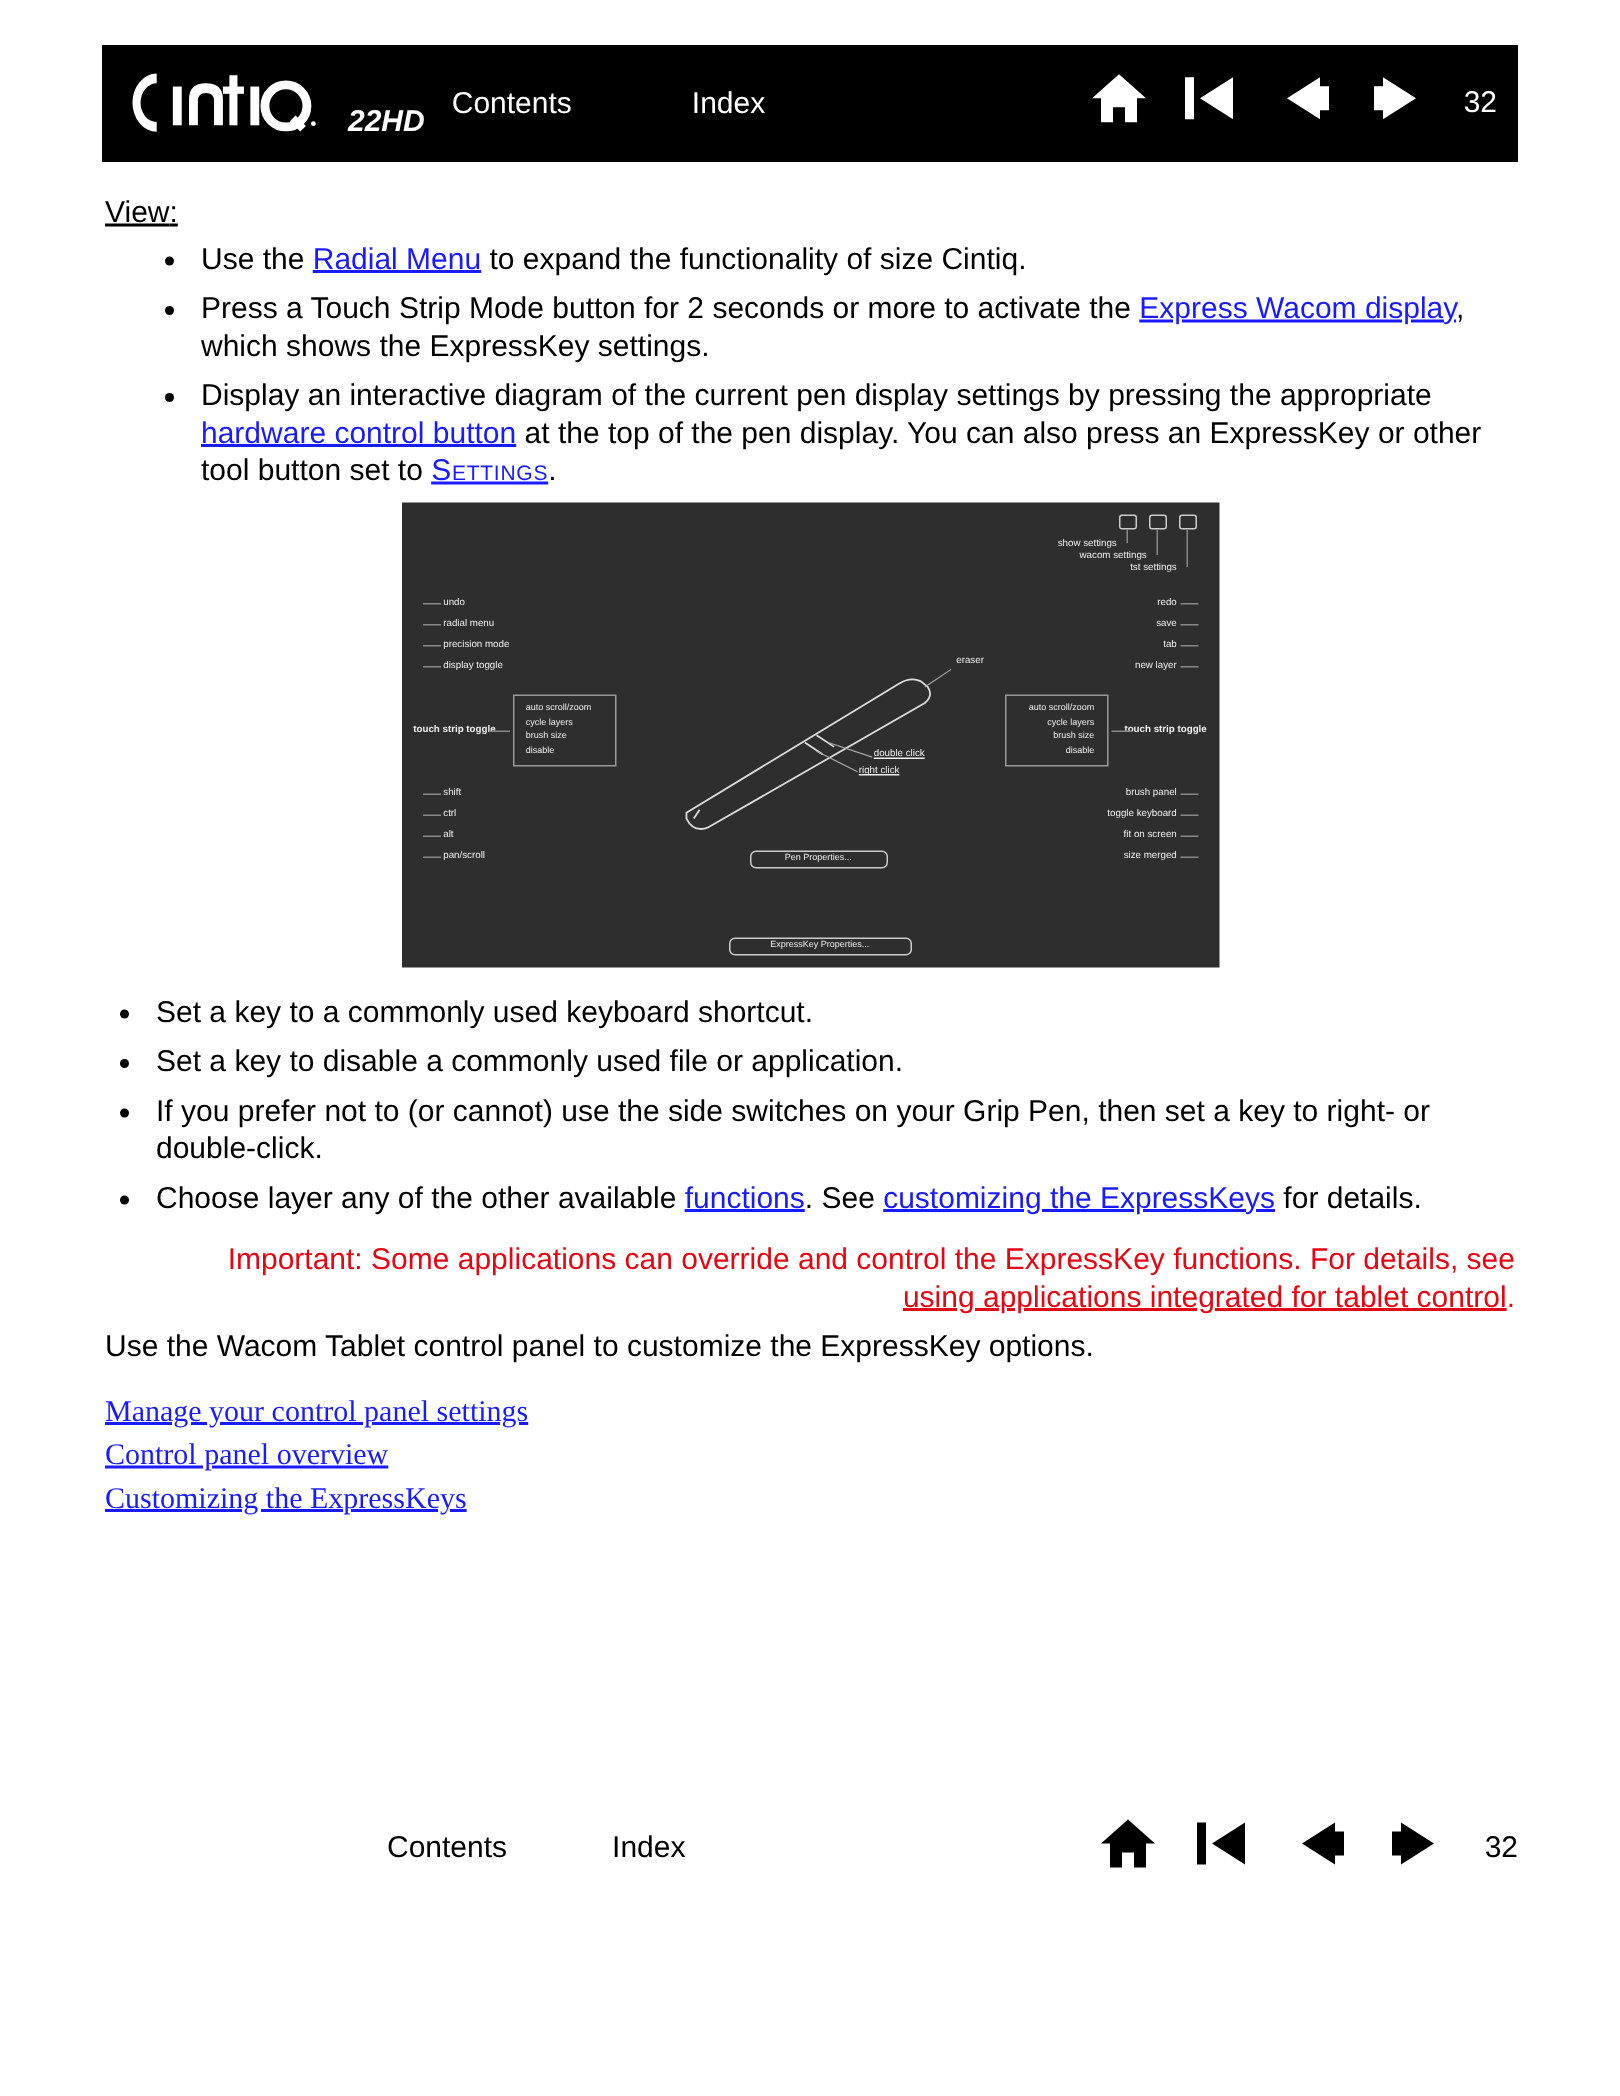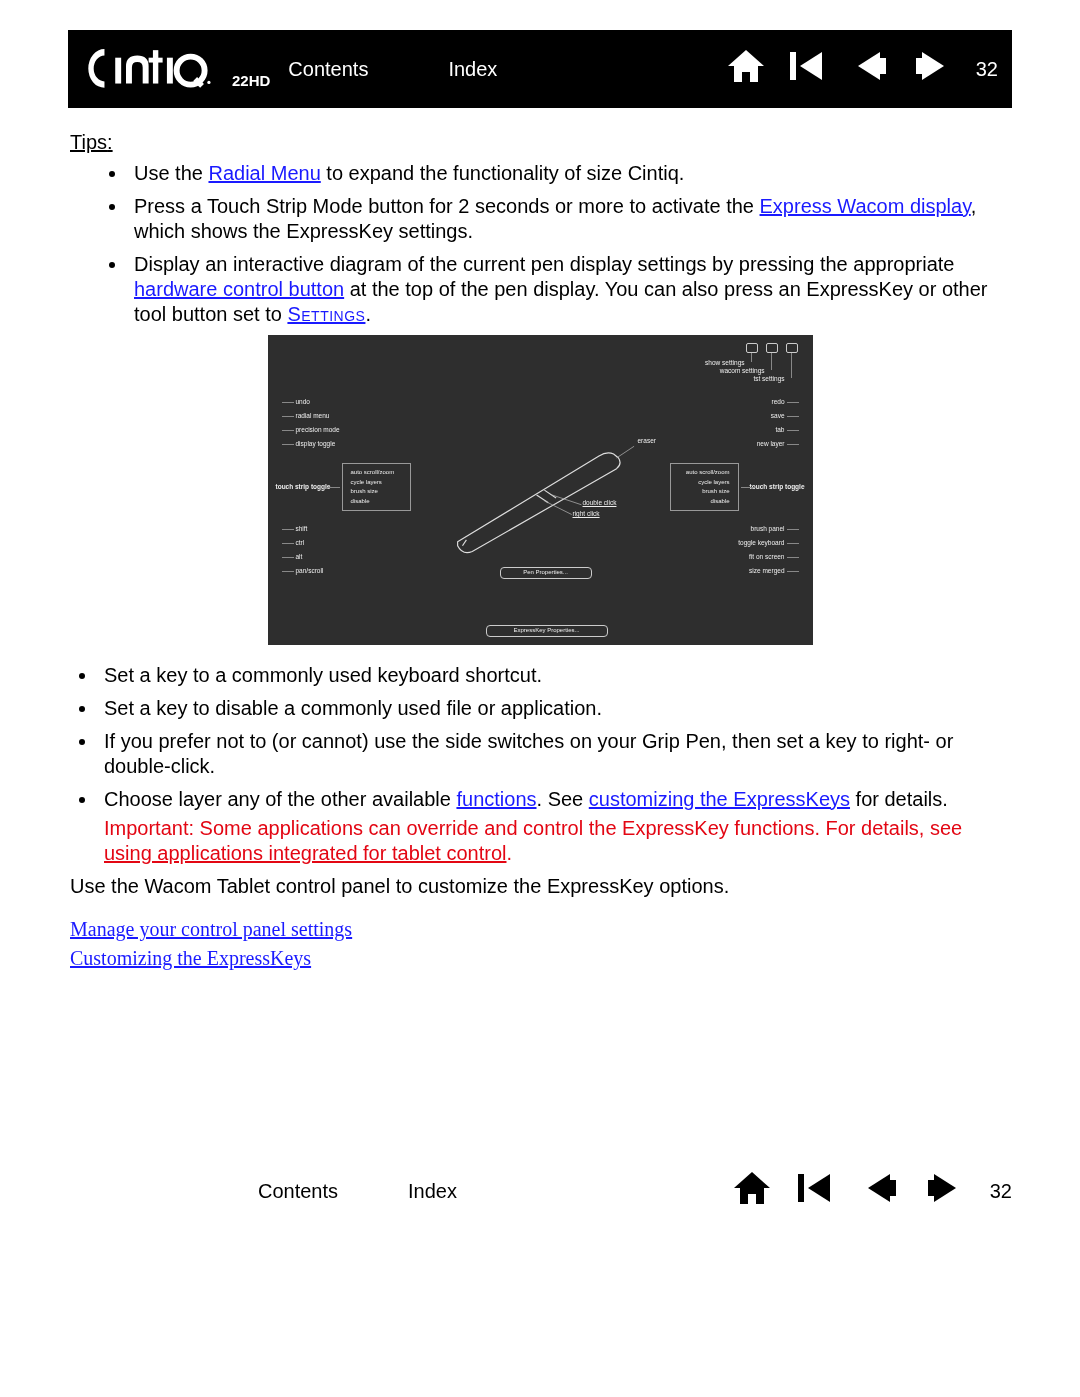--- a/index.html
+++ b/index.html
@@ -25,23 +25,24 @@
   }
   .logo {
     width:140px;
     height:70px;
     margin-left:16px;
     margin-right:10px;
     position:relative;
   }
   .sub-brand {
     font-weight:700;
-    font-size:15px;
+    font-size:20px;
     margin-left:-2px;
     margin-top:24px;
+    font-style:italic;
   }
   .hdr-link {
     color:#fff;
     font-size:20px;
     margin-left:20px;
     margin-right:60px;
     cursor:pointer;
   }
   .nav-icons {
     position:absolute;
@@ -237,21 +238,21 @@
             <path d="M10 4 L32 18 L10 32 Z"></path>
             <rect x="4" y="10" width="8" height="16"></rect>
           </svg>
       </span>
       <span class="pg">32</span>
     </div>
   </div>
 
   <div class="content">
 
-    <span class="tips-head"><span>Tips</span>:</span>
+    <span class="tips-head"><span>View</span>:</span>
 
     <ul class="tips">
       <li>
         <span>Use the </span><span class="blue-link">Radial Menu</span><span> to expand the functionality of size Cintiq.</span>
       </li>
       <li>
         <span>Press a Touch Strip Mode button for 2 seconds or more to activate the </span><span class="blue-link">Express Wacom display</span><span>, which shows the ExpressKey settings.</span>
       </li>
       <li>
         <span>Display an interactive diagram of the current pen display settings by pressing the appropriate </span><span class="blue-link">hardware control button</span><span> at the top of the pen display.  You can also press an ExpressKey or other tool button set to </span><span class="blue-link small-caps">Settings</span><span>.</span>
@@ -349,31 +350,32 @@
     </div>
     
 
 
     <ul class="ways" style="padding-left:28px;">
       <li>Set a key to a commonly used keyboard shortcut.</li>
       <li>Set a key to disable a commonly used file or application.</li>
       <li>If you prefer not to (or cannot) use the side switches on your Grip Pen, then set a key to right- or double-click.</li>
       <li>
         <span>Choose layer any of the other available </span><span class="blue-link">functions</span><span>.  See </span><span class="blue-link">customizing the ExpressKeys</span><span> for details.</span>
-        <div class="important" style="margin-top:4px;">
+        <div class="important" style="margin-top:16px;text-align:right;">
           <span>Important: Some applications can override and control the ExpressKey functions.  For details, see </span><span style="text-decoration:underline; cursor:pointer;">using applications integrated for tablet control</span><span>.</span>
         </div>
       </li>
     </ul>
 
     <div style="">Use the Wacom Tablet control panel to customize the ExpressKey options.</div>
   </div>
 
   <div class="bottom-links">
     <div><span class="blue-link">Manage your control panel settings</span></div>
+    <div><span class="blue-link">Control panel overview</span></div>
     <div><span class="blue-link">Customizing the ExpressKeys</span></div>
   </div>
 
   <div class="footer-zone">
     <div class="footer-bar">
       <span style="width:190px;"></span>
       <span class="footer-link">Contents</span>
       <span class="footer-link">Index</span>
       <div class="footer-icons">
         <span>

